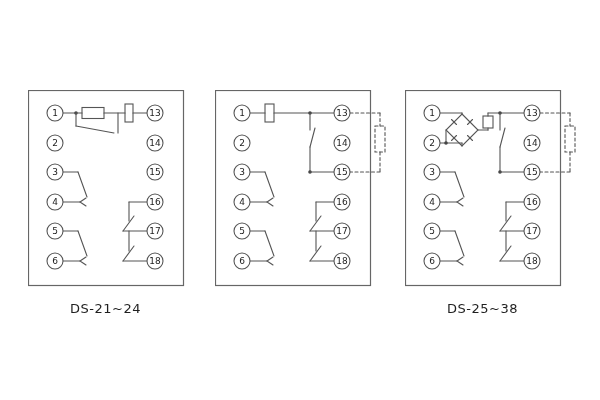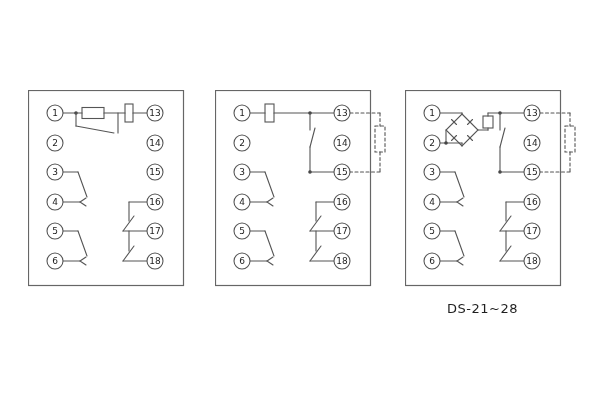--- a/index.html
+++ b/index.html
@@ -106,20 +106,21 @@
         </g>
       <g>
           <circle class="term" cx="127" cy="141" r="8"></circle>
           <text class="tnum" x="127" y="141">17</text>
         </g>
       <g>
           <circle class="term" cx="127" cy="171" r="8"></circle>
           <text class="tnum" x="127" y="171">18</text>
         </g>
     </svg>
+    <div class="caption">DS-21~24</div>
   </div>
 
   <div class="panel" style="left:215px;">
     <svg width="180" height="200" viewBox="0 0 180 200">
       <rect class="box" x="0.5" y="0.5" width="155" height="195"></rect>
 
       <g class="wire">
 
         <path d="M35,23 H50"></path>
         <rect x="50" y="14" width="9" height="18"></rect>
@@ -313,16 +314,16 @@
         </g>
       <g>
           <circle class="term" cx="127" cy="141" r="8"></circle>
           <text class="tnum" x="127" y="141">17</text>
         </g>
       <g>
           <circle class="term" cx="127" cy="171" r="8"></circle>
           <text class="tnum" x="127" y="171">18</text>
         </g>
     </svg>
-    <div class="caption">DS-21~28</div>
+    <div class="caption">DS-25~38</div>
   </div>
 
 </div>
 
 </body></html>

